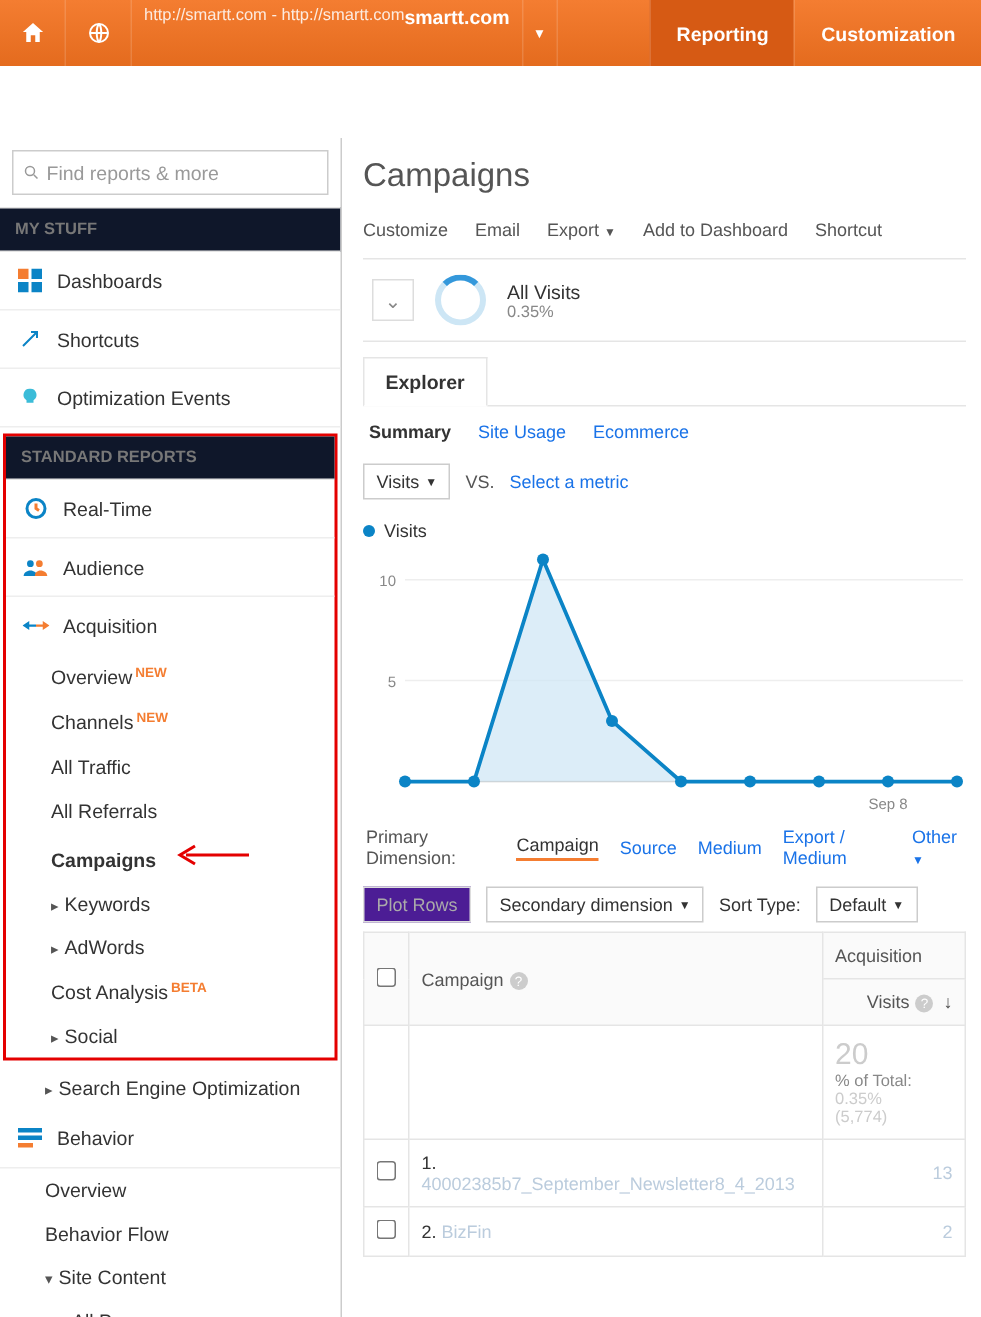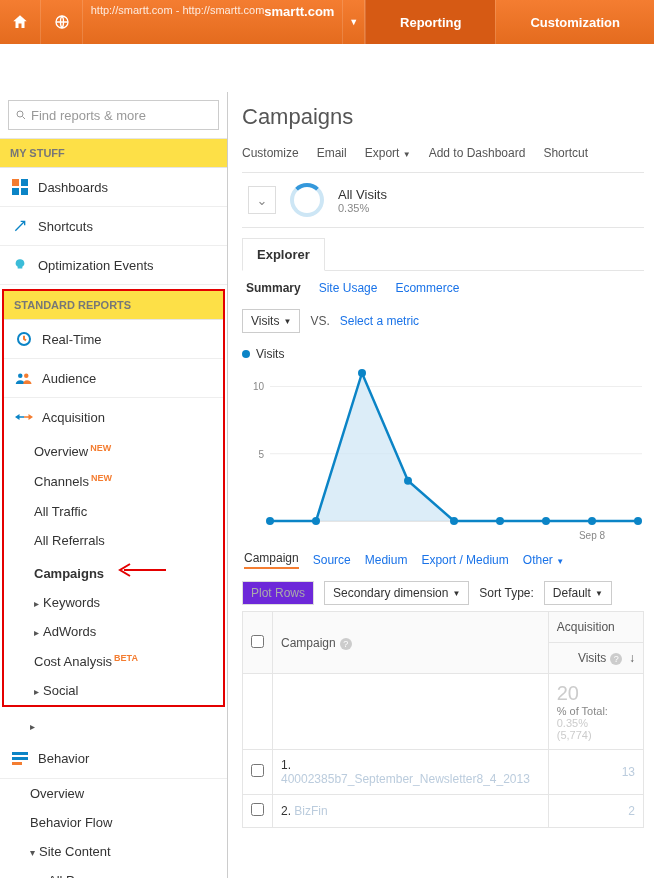--- a/index.html
+++ b/index.html
@@ -4,28 +4,28 @@
 <style>
 * { box-sizing: border-box; margin: 0; padding: 0; }
 body { font-family: Arial, sans-serif; font-size: 13px; color: #333; width: 654px; height: 878px; overflow: hidden; background: #fff; }
 .topbar { height: 44px; background: linear-gradient(#f47d31, #e46b1e); display: flex; align-items: stretch; color: #fff; }
 .topbar .iconbtn { width: 44px; display: flex; align-items: center; justify-content: center; border-right: 1px solid rgba(255,255,255,0.15); cursor: pointer; }
 .topbar .site { flex: 0 0 auto; padding: 4px 8px; display: flex; justify-content: center; font-size: 11px; }
 .topbar .site .url { opacity: .85; font-size: 11px; }
 .topbar .site .name { font-size: 13px; font-weight: bold; }
 .topbar .dd { width: 24px; display: flex; align-items: center; justify-content: center; border-left: 1px solid rgba(255,255,255,0.15); border-right: 1px solid rgba(255,255,255,0.15); cursor: pointer; }
 .topbar .spacer { flex: 1; }
-.topbar .navbtn { padding: 0 34px; display: flex; align-items: center; font-weight: bold; font-size: 13px; cursor: pointer; border-left: 1px solid rgba(255,255,255,0.15); }
+.topbar .navbtn { padding: 0 17px; display: flex; align-items: center; font-weight: bold; font-size: 13px; cursor: pointer; border-left: 1px solid rgba(255,255,255,0.15); }
 .topbar .navbtn.active { background: #d65a14; }
 .wrap { display: flex; height: calc(878px - 44px); margin-top: 48px; }
 .sidebar { width: 228px; border-right: 1px solid #ccc; background: #fff; overflow: hidden; }
 .search { padding: 8px; }
 .search-box { border: 1px solid #ccc; height: 30px; display: flex; align-items: center; padding: 0 6px; color: #999; cursor: text; }
 .search-box svg { margin-right: 4px; }
-.section-h { font-size: 11px; color: #777; font-weight: bold; padding: 8px 10px; border-top: 1px solid #e5e5e5; border-bottom: 1px solid #e5e5e5; background: #fde047; }
+.section-h { font-size: 11px; color: #777; font-weight: bold; padding: 8px 10px; border-top: 1px solid #e5e5e5; border-bottom: 1px solid #e5e5e5; background: #0f172a; }
 .navitem { display: flex; align-items: center; padding: 10px 10px; border-bottom: 1px solid #eee; cursor: pointer; font-size: 13px; color: #333; }
 .navitem .ic { width: 20px; height: 18px; margin-right: 8px; display: flex; align-items: center; justify-content: center; }
 .redbox { border: 2px solid #e40000; margin: 4px 2px 4px 2px; }
 .subitem { padding: 7px 10px 7px 30px; font-size: 13px; color: #333; cursor: pointer; }
 .subitem.active { font-weight: bold; }
 .subitem .badge { font-size: 9px; color: #f47d31; font-weight: bold; vertical-align: super; margin-left: 2px; }
 .subitem .tri::before { content: "▸"; color: #555; margin-right: 4px; font-size: 10px; }
 .subitem.open .tri::before { content: "▾"; }
 .lvl2 { padding-left: 48px; }
 .redarrow { display: inline-block; margin-left: 10px; }
@@ -48,21 +48,21 @@
 .vs { color: #555; }
 .link { color: #1a73e8; cursor: pointer; }
 .legendrow { display: flex; align-items: center; gap: 6px; padding: 4px 0; font-size: 12px; }
 .legendrow .dot { width: 8px; height: 8px; border-radius: 50%; background: #0b84c6; }
 .chart { height: 180px; position: relative; }
 .dimrow { font-size: 12px; padding: 6px 2px; display: flex; gap: 14px; align-items: center; }
 .dimrow .lbl { color: #555; }
 .dimrow .dim { color: #1a73e8; cursor: pointer; }
 .dimrow .dim.active { color: #333; border-bottom: 2px solid #f47d31; padding-bottom: 2px; }
 .ctrlrow { display: flex; align-items: center; gap: 10px; padding: 6px 0; font-size: 12px; }
-.btn-disabled { border: 1px solid #ddd; color: #aaa; padding: 4px 8px; background: #6d28d9; }
+.btn-disabled { border: 1px solid #ddd; color: #aaa; padding: 4px 8px; background: #4c1d95; }
 .table { border: 1px solid #e5e5e5; border-collapse: collapse; width: 100%; font-size: 12px; }
 .table th, .table td { border: 1px solid #e5e5e5; padding: 8px; text-align: left; }
 .table th { background: #fafafa; font-weight: normal; color: #555; }
 .table .chk { width: 30px; text-align: center; }
 .table .num { text-align: right; }
 .qmark { display:inline-block; width:12px; height:12px; border-radius:50%; background:#ccc; color:#fff; font-size:9px; text-align:center; line-height:12px; margin-left:4px; }
 .faded { color: #bcd; }
 .totalcell { text-align: right; color: #888; font-size: 11px; }
 input[type=checkbox] { cursor: pointer; }
 </style>
@@ -172,21 +172,21 @@
         <span>Campaigns</span>
         <span class="redarrow"><svg width="50" height="16" viewBox="0 0 50 16" fill="none" stroke="#e40000" stroke-width="2">
               <path d="M48 8H6M12 2L2 8l10 6" fill="none"></path>
             </svg></span>
       </div>
       <div class="subitem"><span class="tri"></span><span>Keywords</span></div>
       <div class="subitem"><span class="tri"></span><span>AdWords</span></div>
       <div class="subitem"><span>Cost Analysis</span><span class="badge">BETA</span></div>
       <div class="subitem"><span class="tri"></span><span>Social</span></div>
     </div>
-    <div class="subitem" style="padding-left:30px"><span class="tri"></span></div>
+    <div class="subitem" style="padding-left:30px"><span class="tri"></span><span>Search Engine Optimization</span></div>
 
     <div class="navitem">
       <span class="ic">
           <svg width="16" height="14" viewBox="0 0 16 14">
             <rect x="0" y="0" width="16" height="3" fill="#0b84c6"></rect>
             <rect x="0" y="5" width="16" height="3" fill="#0b84c6"></rect>
             <rect x="0" y="10" width="10" height="3" fill="#f47d31"></rect>
           </svg>
         </span>
       <span>Behavior</span>
@@ -251,20 +251,21 @@
           <circle cx="166" cy="115.63636363636364" r="4" fill="#0b84c6"></circle>
           <circle cx="212" cy="156" r="4" fill="#0b84c6"></circle>
           <circle cx="258" cy="156" r="4" fill="#0b84c6"></circle>
           <circle cx="304" cy="156" r="4" fill="#0b84c6"></circle>
           <circle cx="350" cy="156" r="4" fill="#0b84c6"></circle>
           <circle cx="396" cy="156" r="4" fill="#0b84c6"></circle>
           <text x="350" y="174" font-size="10" fill="#888" text-anchor="middle">Sep 8</text>
         </svg>
     </div>
     <div class="dimrow">
+      <span class="lbl">Primary Dimension:</span>
       <span class="dim active">Campaign</span>
       <span class="dim">Source</span>
       <span class="dim">Medium</span>
       <span class="dim">Export / Medium</span>
       <span class="dim"><span>Other</span> <span style="font-size:8px">▼</span></span>
     </div>
     <div class="ctrlrow">
       <span class="btn-disabled">Plot Rows</span>
       <span class="dropdown-sm">
           <span>Secondary dimension</span> 

